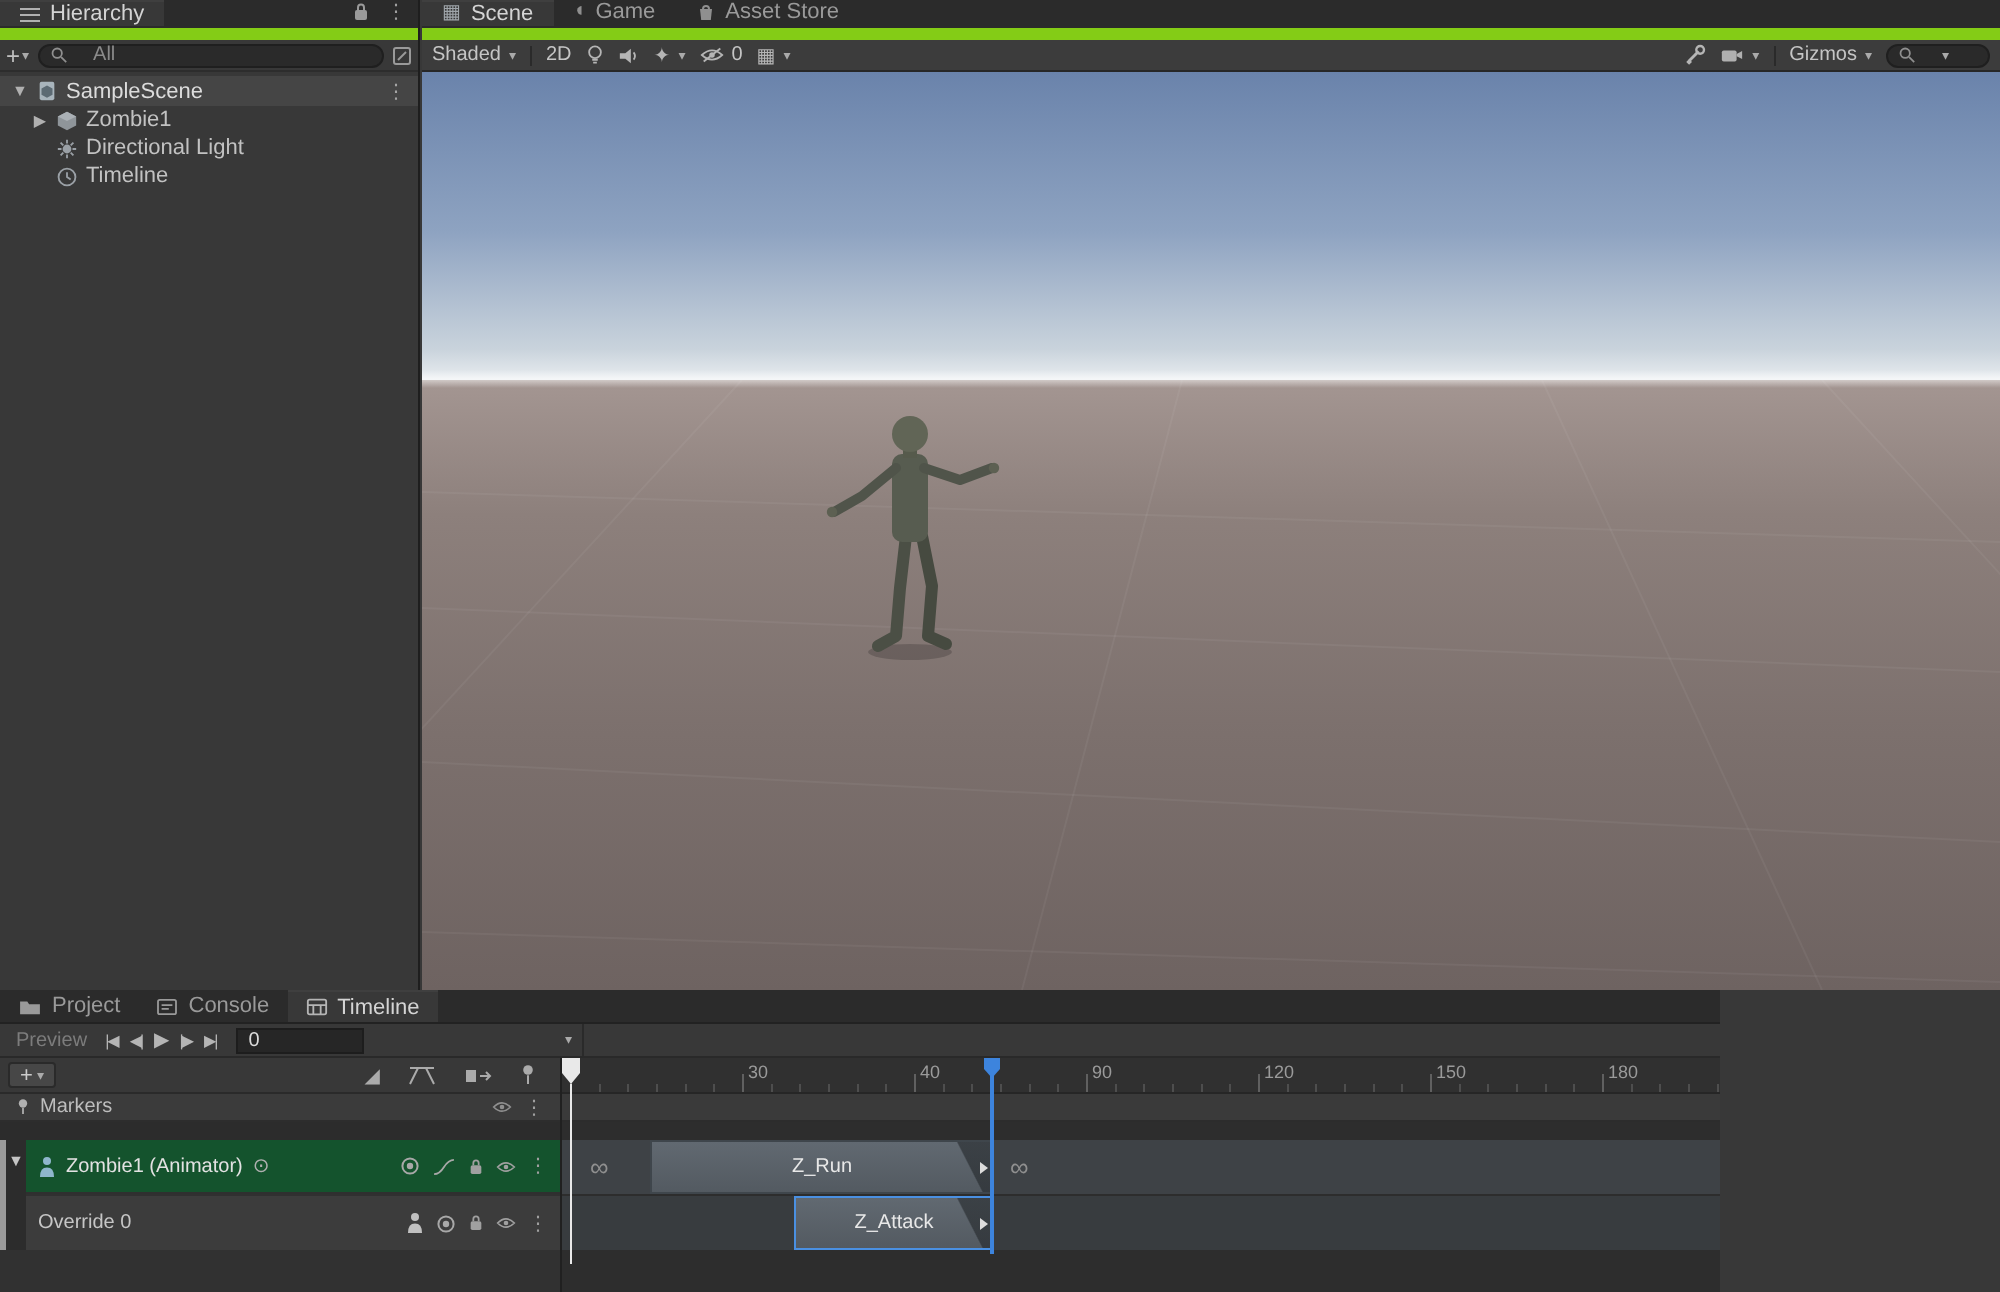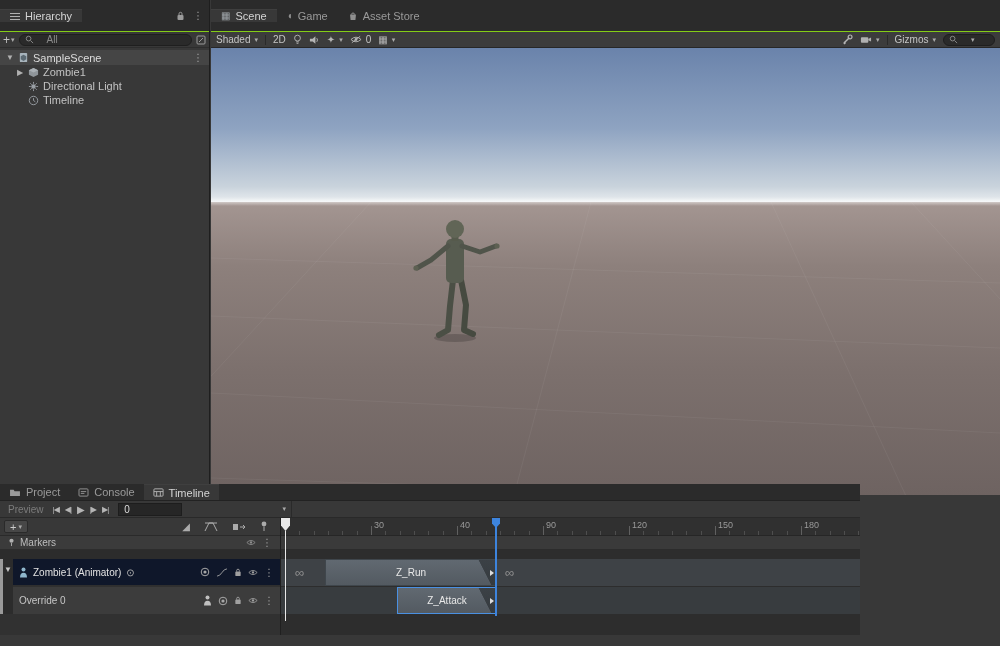--- a/index.html
+++ b/index.html
@@ -6,21 +6,21 @@
   html,body { background:#222; }
   .app{
     position:relative;width:1000px;height:646px;background:#383838;
     font-family:"Liberation Sans",sans-serif;font-size:11px;color:#c8c8c8;
     overflow:hidden;user-select:none;
   }
   svg{display:block}
   .icn{display:inline-flex;align-items:center;justify-content:center;line-height:1}
 
   
-  .tabbar{display:flex;align-items:center;height:32px;background:#2b2b2b;border-bottom:1px solid #84cc16}
+  .tabbar{display:flex;align-items:flex-start;height:20px;background:#2b2b2b;border-bottom:6px solid #84cc16}
   .tab{display:flex;align-items:center;gap:5px;padding:0 10px;color:#9a9a9a;font-size:11px}
   .tab.active{background:#383838;color:#d4d4d4;border-top:1px solid #3f3f3f}
   .tabbar-right{margin-left:auto;display:flex;align-items:center;gap:8px;padding:0 6px}
 
   
   .hierarchy{position:absolute;left:0;top:0;width:210px;height:495px;border-right:1px solid #1e1e1e;display:flex;flex-direction:column;background:#383838}
   .htoolbar{display:flex;align-items:center;height:16px;background:#383838;border-bottom:1px solid #2d2d2d;padding:0 3px;gap:4px}
   .add-btn{display:flex;align-items:center;color:#c0c0c0;font-size:12px;gap:1px}
   .caret{font-size:7px;color:#aaa}
   .searchbox{flex:1;display:flex;align-items:center;height:12px;background:#2a2a2a;border:1px solid #1f1f1f;border-radius:7px;padding:0 5px;gap:13px;color:#8a8a8a;font-size:10px}
@@ -36,21 +36,21 @@
   .stoolbar{display:flex;align-items:center;height:16px;background:#3c3c3c;border-bottom:1px solid #272727;padding:0 5px;gap:7px;font-size:10px;color:#c5c5c5}
   .sep{width:1px;height:10px;background:#2a2a2a}
   .ddl{display:flex;align-items:center;gap:4px}
   .viewport{position:relative;flex:1;overflow:hidden}
   .sky{position:absolute;left:0;right:0;top:0;height:154px;background:linear-gradient(180deg,#6a83ab 0%,#8ea3c1 52%,#c9d3dc 90%,#e9edf0 100%)}
   .haze{position:absolute;left:0;right:0;top:149px;height:9px;background:linear-gradient(rgba(255,255,255,0),rgba(255,255,255,.55) 50%,rgba(255,255,255,0))}
   .ground{position:absolute;left:0;right:0;top:154px;bottom:0;background:linear-gradient(180deg,#a49692 0%,#8d807c 22%,#7c706d 58%,#6e6361 100%)}
   .gridlines{position:absolute;left:0;top:0}
 
   
-  .bottom{position:absolute;left:0;top:484px;width:860px;height:151px;background:#383838;display:flex;flex-direction:column}
+  .bottom{position:absolute;left:0;top:495px;width:860px;height:151px;background:#383838;display:flex;flex-direction:column}
   .btabbar{height:17px;background:#2b2b2b;border-bottom:1px solid #222;display:flex}
   .btabbar .tab{padding:0 9px;font-size:11px}
   .transport-row{height:17px;display:flex;background:#383838;border-bottom:1px solid #292929}
   .transport-left{width:292px;display:flex;align-items:center;gap:6px;padding:0 5px;border-right:1px solid #2a2a2a}
   .preview{color:#7c7c7c;font-size:10px;padding:0 3px}
   .tbtn{font-size:8px;color:#b5b5b5;letter-spacing:-1px}
   .frame-field{width:64px;height:13px;background:#262626;border:1px solid #1d1d1d;color:#dcdcdc;font-size:10px;display:flex;align-items:center;padding:0 5px;margin-left:4px}
   .breadcrumb-zone{flex:1;background:#2f2f2f;display:flex;align-items:center;padding-left:10px}
   .crumb{display:flex;align-items:center;gap:5px;background:#3d3d3d;height:17px;padding:0 16px 0 8px;font-size:10px;color:#cccccc;
          clip-path:polygon(0 0,calc(100% - 8px) 0,100% 50%,calc(100% - 8px) 100%,0 100%)}
@@ -59,21 +59,21 @@
   .tl-left{width:281px;border-right:1px solid #202020;background:#303030;position:relative;flex:none}
   .tl-left-toolbar{position:absolute;left:0;right:0;top:0;height:18px;display:flex;align-items:center;padding:0 4px;background:#383838;border-bottom:1px solid #2a2a2a;gap:12px}
   .tl-add{display:flex;align-items:center;gap:2px;background:#474747;border:1px solid #2a2a2a;border-radius:2px;height:13px;padding:0 5px;color:#ccc;font-size:11px}
   .tl-icon-cluster{margin-left:auto;display:flex;align-items:center;gap:14px;padding-right:8px}
   .markers-row{position:absolute;left:0;right:0;top:18px;height:14px;display:flex;align-items:center;background:#3b3b3b;border-bottom:1px solid #2d2d2d;padding:0 8px;gap:5px;font-size:10px;color:#bdbdbd}
   .mstrip{position:absolute;left:0;right:0;top:32px;height:9px;background:#2c2c2c}
   .gutter{position:absolute;left:0;top:41px;width:13px;height:55px;background:#2c2c2c}
   .groupbar{position:absolute;left:0;top:41px;width:3px;height:55px;background:#9a9a9a}
   .gfold{position:absolute;left:4px;top:47px;font-size:8px;color:#c5c5c5}
   .track-hdr{position:absolute;left:13px;right:0;display:flex;align-items:center;gap:5px;padding:0 6px;font-size:10px}
-  .hdr-z{top:41px;height:27px;background:#0f172a;border-bottom:1px solid #2f2f2f;color:#e2e2e2}
+  .hdr-z{top:41px;height:27px;background:#14532d;border-bottom:1px solid #2f2f2f;color:#e2e2e2}
   .hdr-o{top:69px;height:27px;background:#3c3c3c;color:#c6c6c6}
   .tl-left-fill{position:absolute;left:0;right:0;top:96px;bottom:0;background:#313131}
   .cluster{margin-left:auto;display:flex;align-items:center;gap:6px}
   .dots{color:#a0a0a0;font-size:10px}
 
   .tl-right{flex:1;position:relative;background:#2d2d2d;overflow:hidden}
   .ruler{position:absolute;left:0;right:0;top:0;height:18px;background:#303030;border-bottom:1px solid #262626}
   .ticks-s{position:absolute;left:4px;right:0;bottom:0;height:4px;background:repeating-linear-gradient(to right,#4e4e4e 0 1px,transparent 1px 14.333px)}
   .ticks-b{position:absolute;left:4px;right:0;bottom:0;height:9px;background:repeating-linear-gradient(to right,#606060 0 1px,transparent 1px 86px)}
   .rlabel{position:absolute;top:2px;font-size:9px;color:#9a9a9a}

